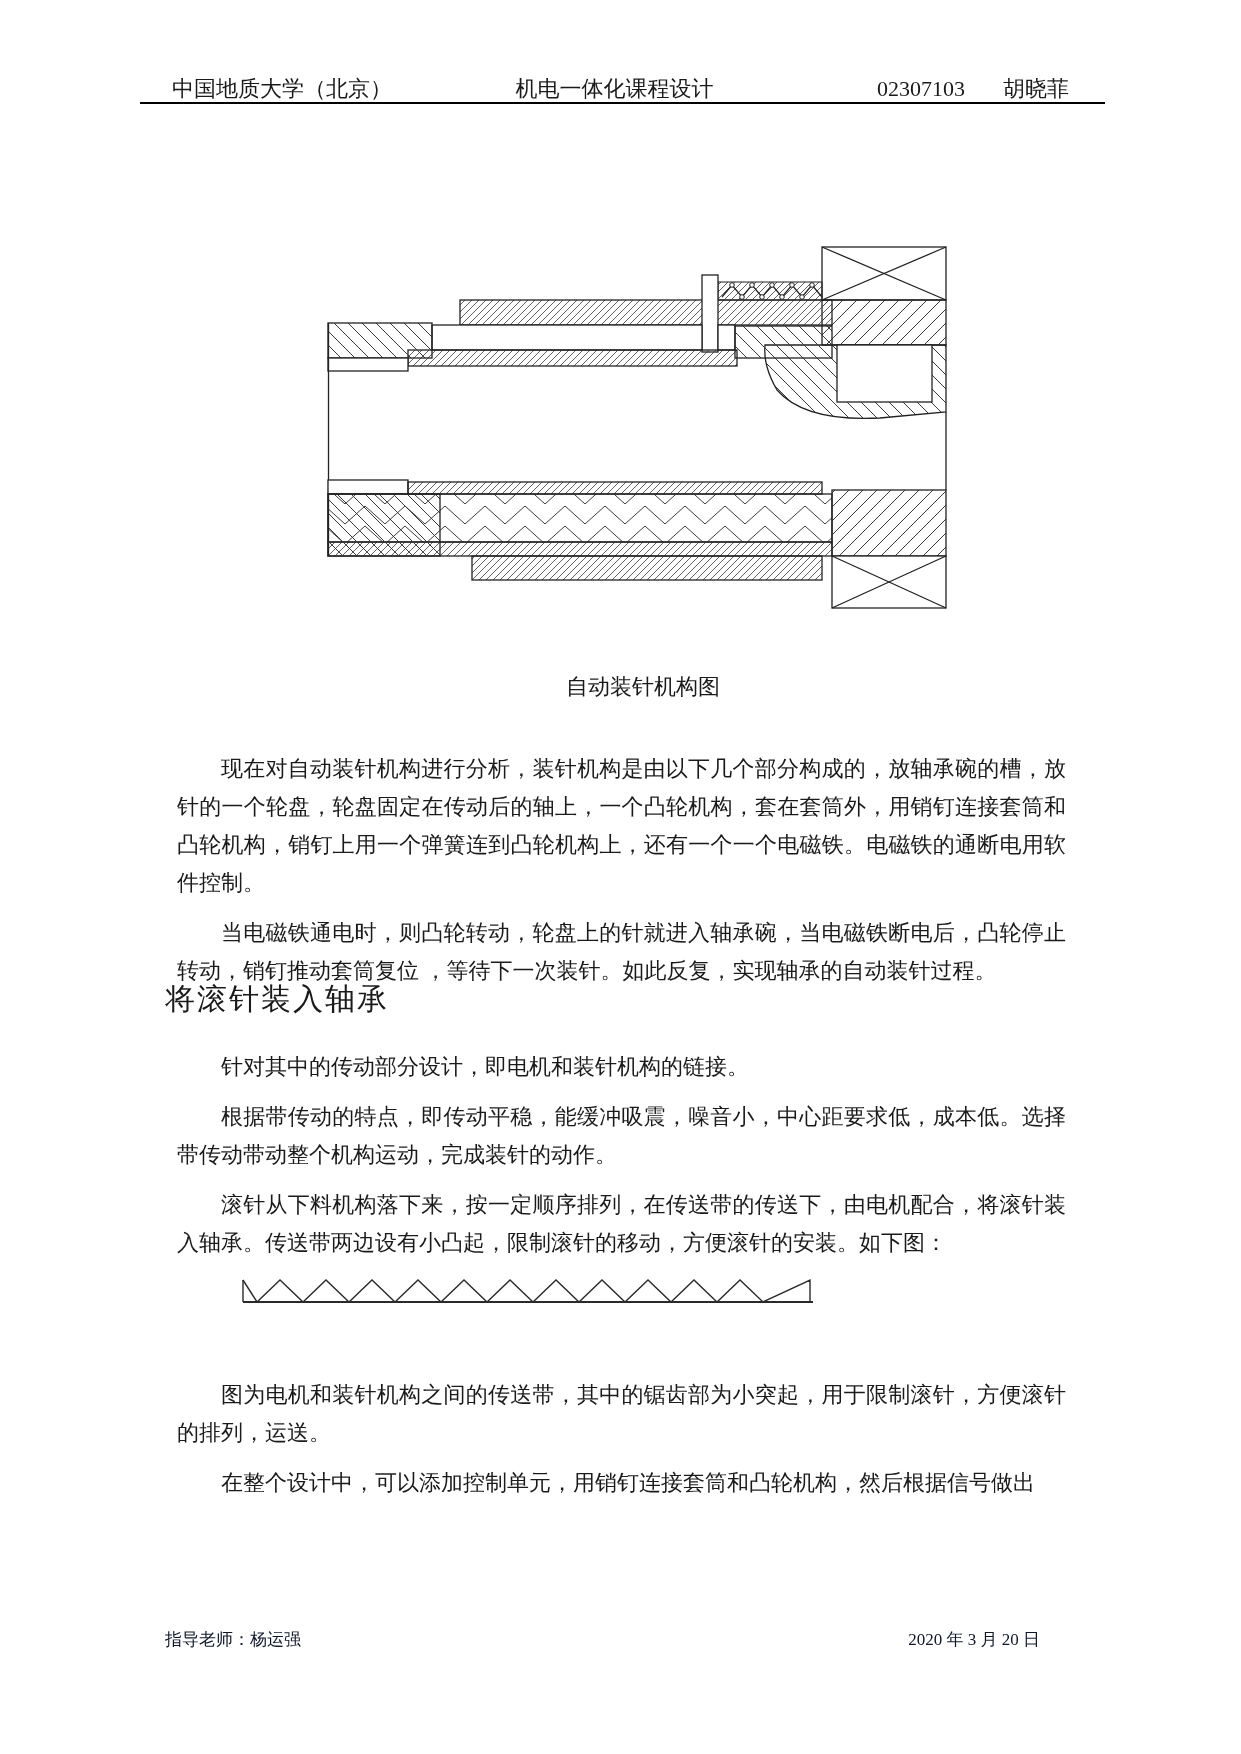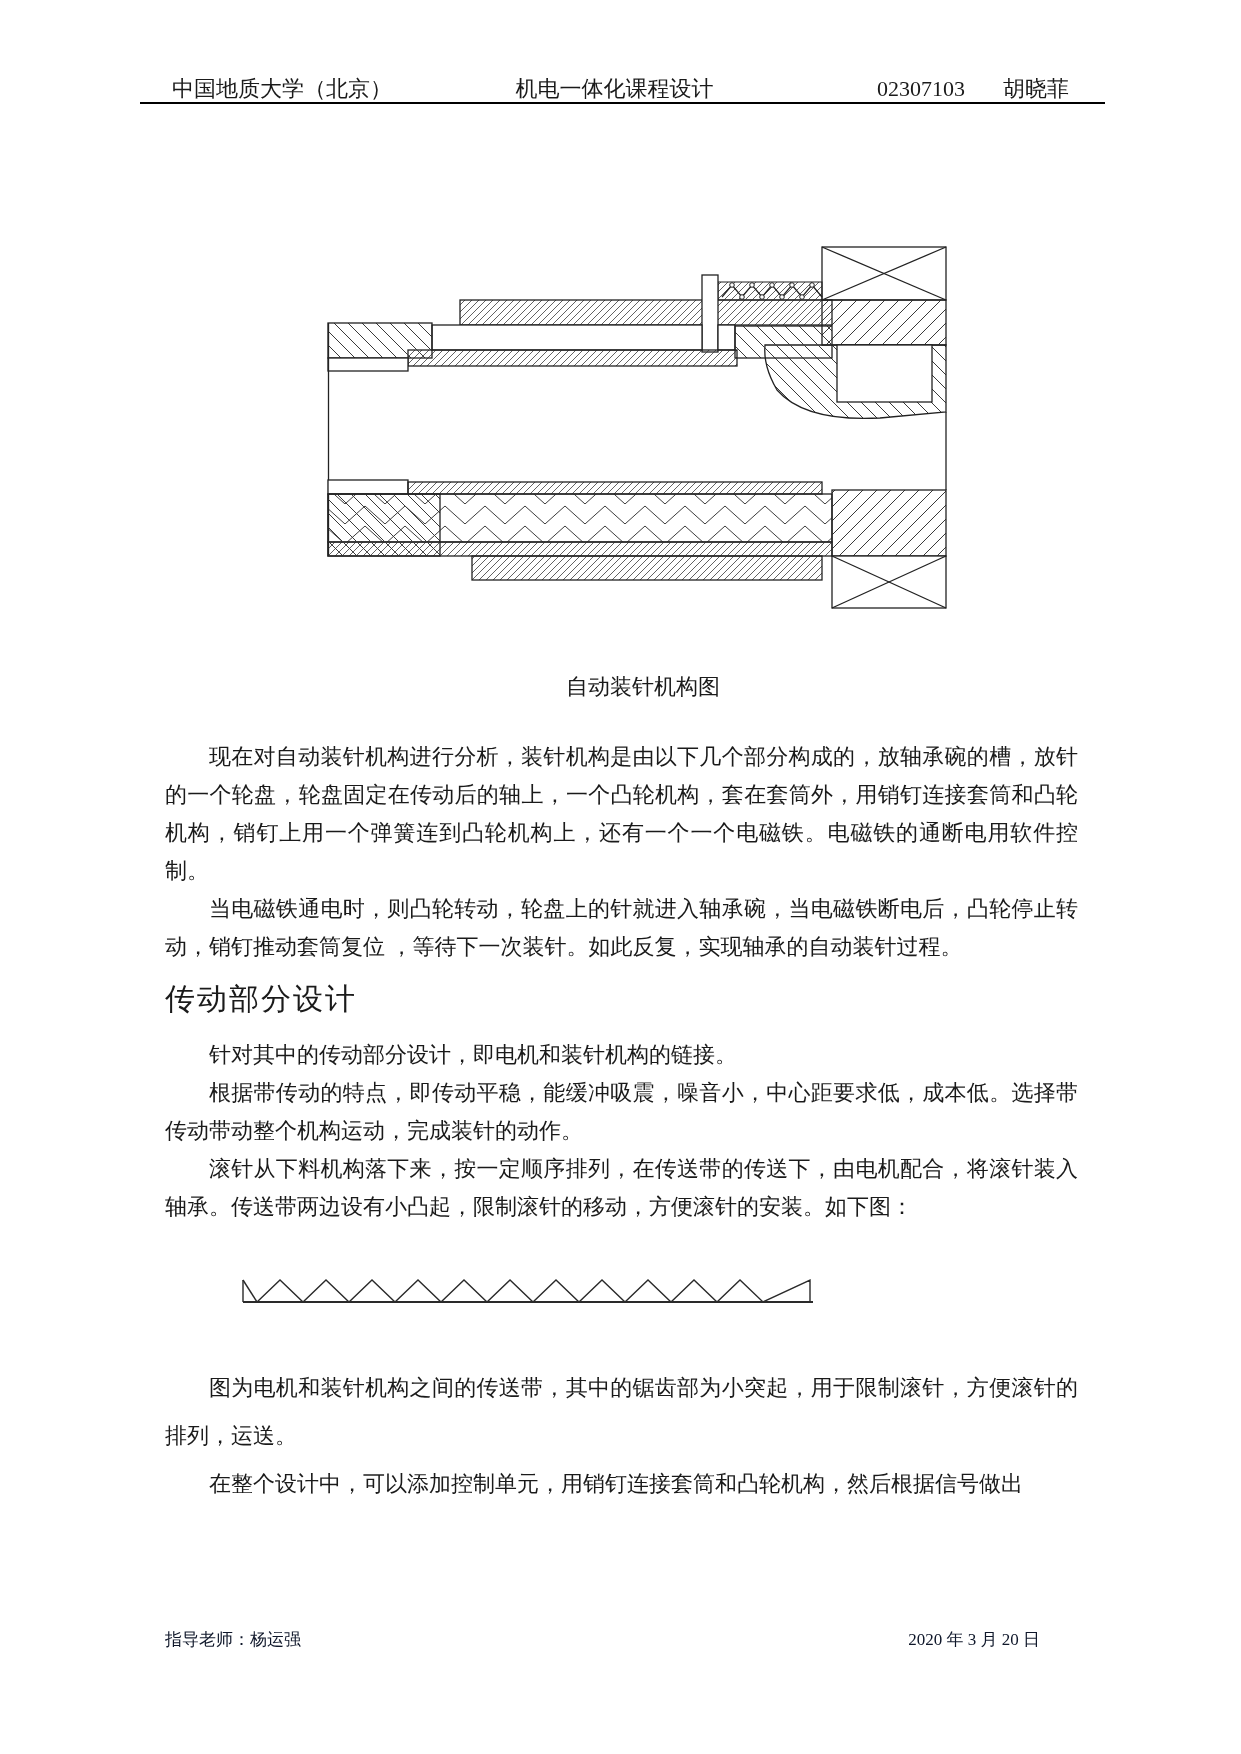--- a/index.html
+++ b/index.html
@@ -24,24 +24,24 @@
   #belt-figure{position:absolute;left:240px;top:1272px;}
   .caption{
     position:absolute;left:223px;top:672px;width:840px;
     text-align:center;font-size:22px;line-height:30px;
   }
   
   .flow{
     position:absolute;left:165px;width:913px;
     font-size:22px;line-height:38px;text-align:justify;
   }
-  .flow p{margin:0;text-indent:2em;}
+  .flow p{margin:12px;text-indent:2em;}
   #block1{top:738px;}
   #block2{top:1036px;}
-  #block3{top:1364px;line-height:48px;}
+  #block3{top:1364px;line-height:38px;}
   .sec-heading{
     position:absolute;left:165px;top:978px;
     font-size:30px;line-height:42px;font-weight:400;letter-spacing:2px;
   }
   
   .ftr{
     position:absolute;left:165px;top:1628px;width:875px;
     display:flex;justify-content:space-between;
     font-size:17px;line-height:24px;color:#0f172a;
   }
@@ -133,21 +133,21 @@
   </g>
 </svg>
 
 <div class="caption">自动装针机构图</div>
 
 <div class="flow" id="block1">
   <p>现在对自动装针机构进行分析，装针机构是由以下几个部分构成的，放轴承碗的槽，放针的一个轮盘，轮盘固定在传动后的轴上，一个凸轮机构，套在套筒外，用销钉连接套筒和凸轮机构，销钉上用一个弹簧连到凸轮机构上，还有一个一个电磁铁。电磁铁的通断电用软件控制。</p>
   <p>当电磁铁通电时，则凸轮转动，轮盘上的针就进入轴承碗，当电磁铁断电后，凸轮停止转动，销钉推动套筒复位 ，等待下一次装针。如此反复，实现轴承的自动装针过程。</p>
 </div>
 
-<div class="sec-heading">传动部分设计</div>
+<div class="sec-heading">将滚针装入轴承</div>
 
 <div class="flow" id="block2">
   <p>针对其中的传动部分设计，即电机和装针机构的链接。</p>
   <p>根据带传动的特点，即传动平稳，能缓冲吸震，噪音小，中心距要求低，成本低。选择带传动带动整个机构运动，完成装针的动作。</p>
   <p>滚针从下料机构落下来，按一定顺序排列，在传送带的传送下，由电机配合，将滚针装入轴承。传送带两边设有小凸起，限制滚针的移动，方便滚针的安装。如下图：</p>
 </div>
 
 <svg id="belt-figure" width="580" height="36" viewBox="0 0 580 36">
   <g stroke="#2a2a2a" stroke-width="1.4" fill="none">
     <line x1="3" y1="8" x2="3" y2="30"></line>

